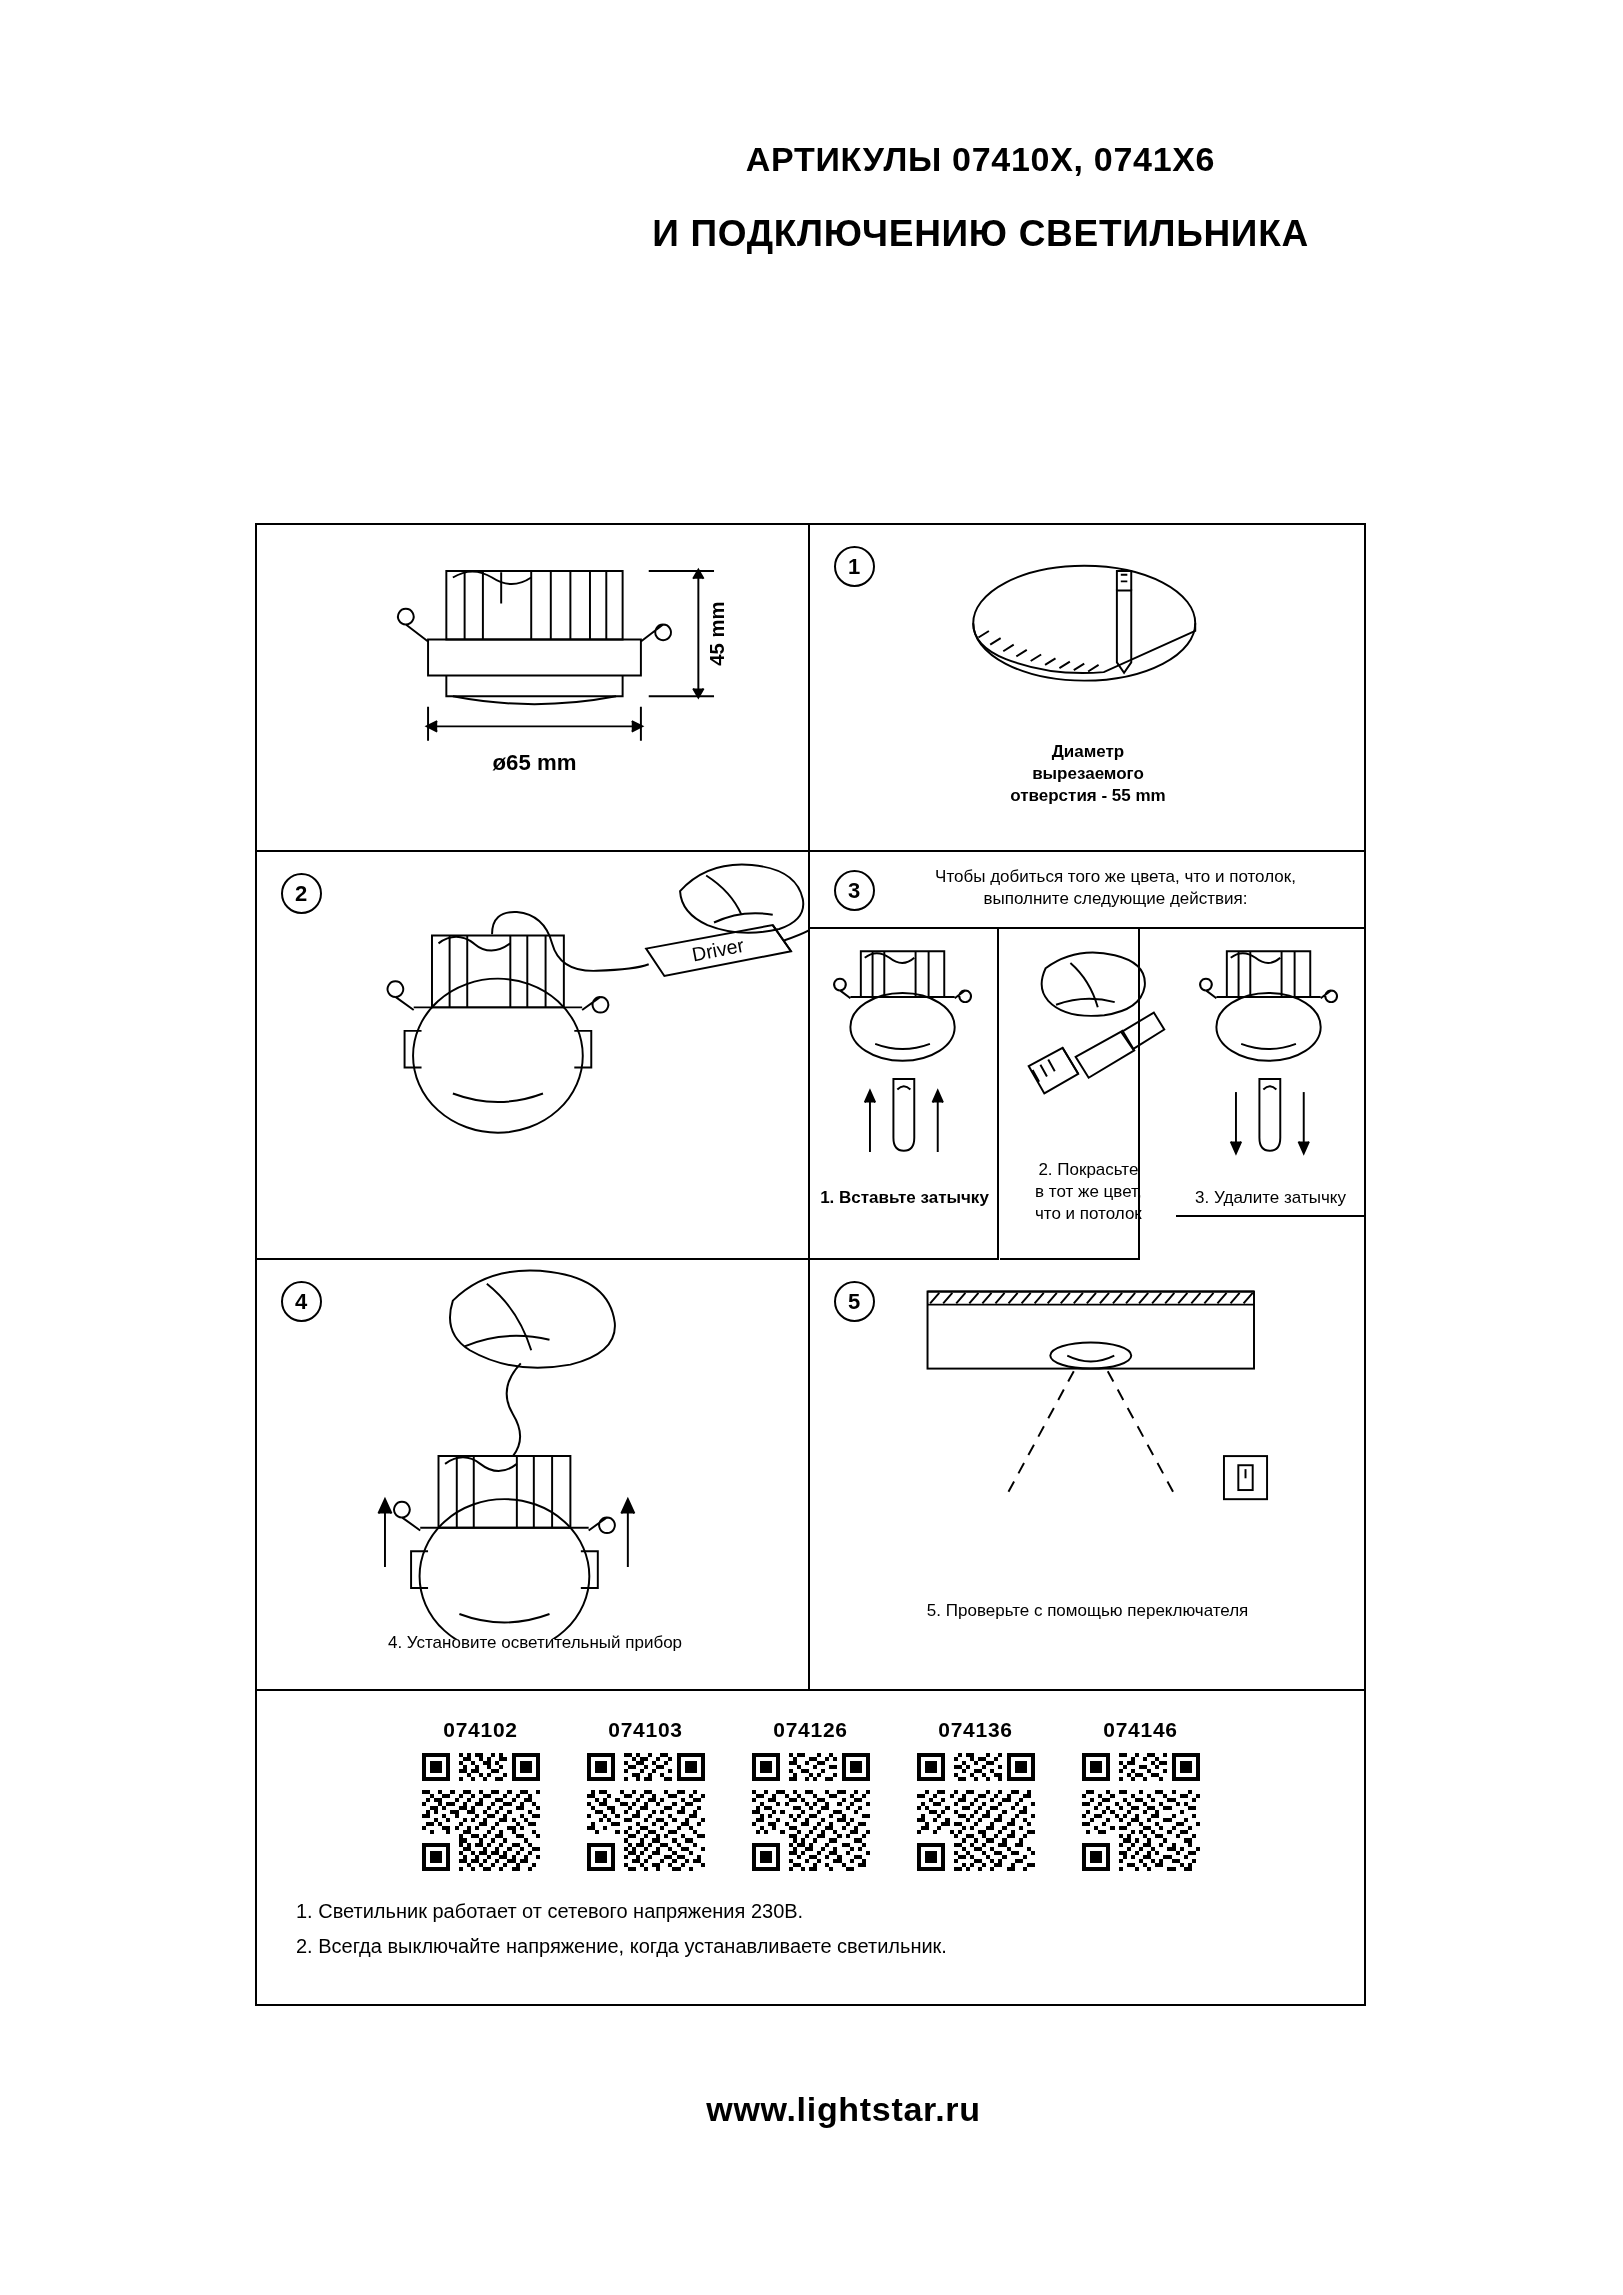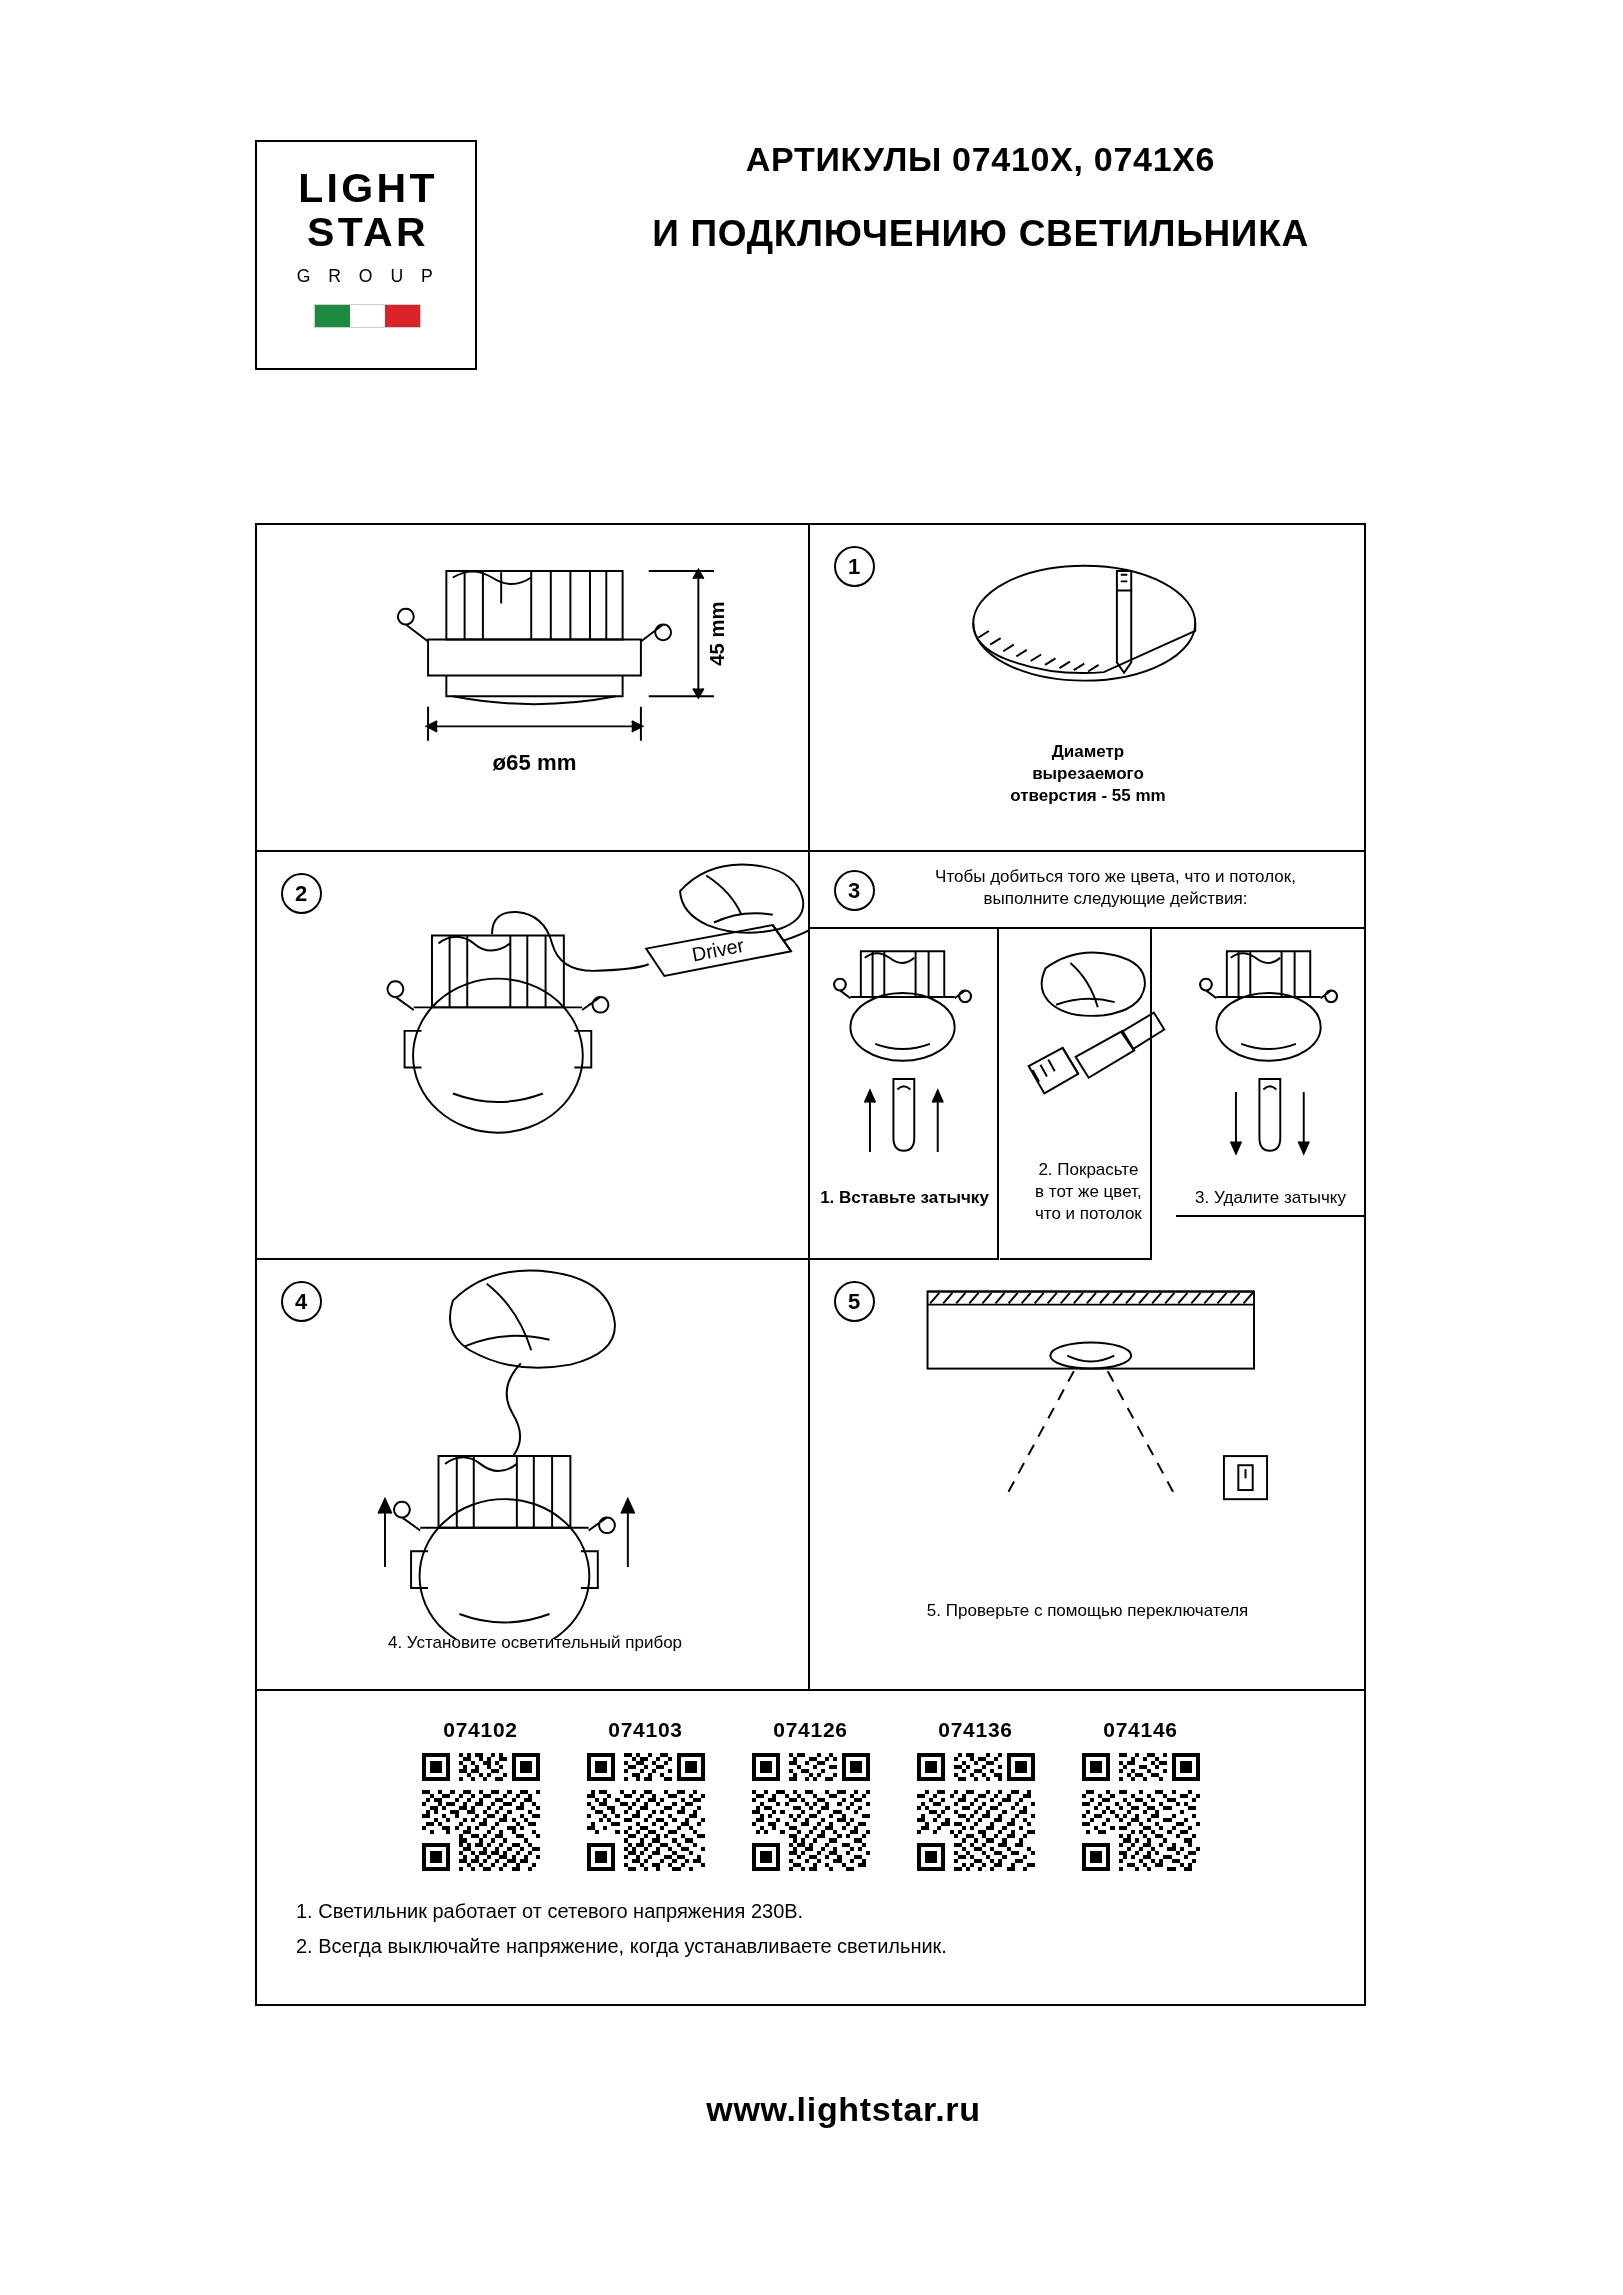--- a/index.html
+++ b/index.html
@@ -187,32 +187,20 @@
 
   svg { display: block; }
 </style>
 </head>
 <body>
 
 <div class="page">
 
   <div class="header">
 
-    <div class="logo-box">
-      <div class="logo-text">
-        <div>LIGHT</div>
-        <div>STAR</div>
-      </div>
-      <div class="logo-group">G R O U P</div>
-      <div class="flag">
-        <span class="g"></span>
-          <span class="w"></span>
-          <span class="r"></span>
-      </div>
-    </div>
 
     <div class="title-block">
       <div class="title-art">АРТИКУЛЫ 07410X, 0741X6</div>
       <div class="title-main">
         <div>И ПОДКЛЮЧЕНИЮ СВЕТИЛЬНИКА</div>
       </div>
     </div>
   </div>
 
   <div class="grid">
@@ -338,21 +326,21 @@
 
           <path d="M92 342 L92 252"></path>
           <path d="M84 266 L92 248 L100 266" fill="#000"></path>
           <path d="M196 342 L196 252"></path>
           <path d="M188 266 L196 248 L204 266" fill="#000"></path>
         </g>
       </svg>
       <div class="cap cap-reg" style="left:6.5px;top:258px;width:176px;font-weight:bold;">1. Вставьте затычку</div>
     </div>
 
-    <div class="cell bb br" style="left:743px;top:404px;width:152px;height:331px;">
+    <div class="cell bb br" style="left:743px;top:404px;width:140px;height:331px;">
       <svg width="176" height="261" viewBox="0 0 270 400">
         <g fill="none" stroke="#000" stroke-width="3">
 
           <path d="M70 60 Q116 26 176 40 Q226 52 222 88 Q216 124 160 132 Q100 138 74 110 Q56 90 70 60 Z"></path>
           <path d="M108 52 Q138 78 150 120"></path>
           <path d="M86 116 Q130 100 176 112"></path>
 
           <path d="M44 210 L96 182 L120 222 L68 252 Z"></path>
           <path d="M96 182 L120 222"></path>
           <path d="M116 196 L188 156 L206 186 L136 228 Z"></path>

